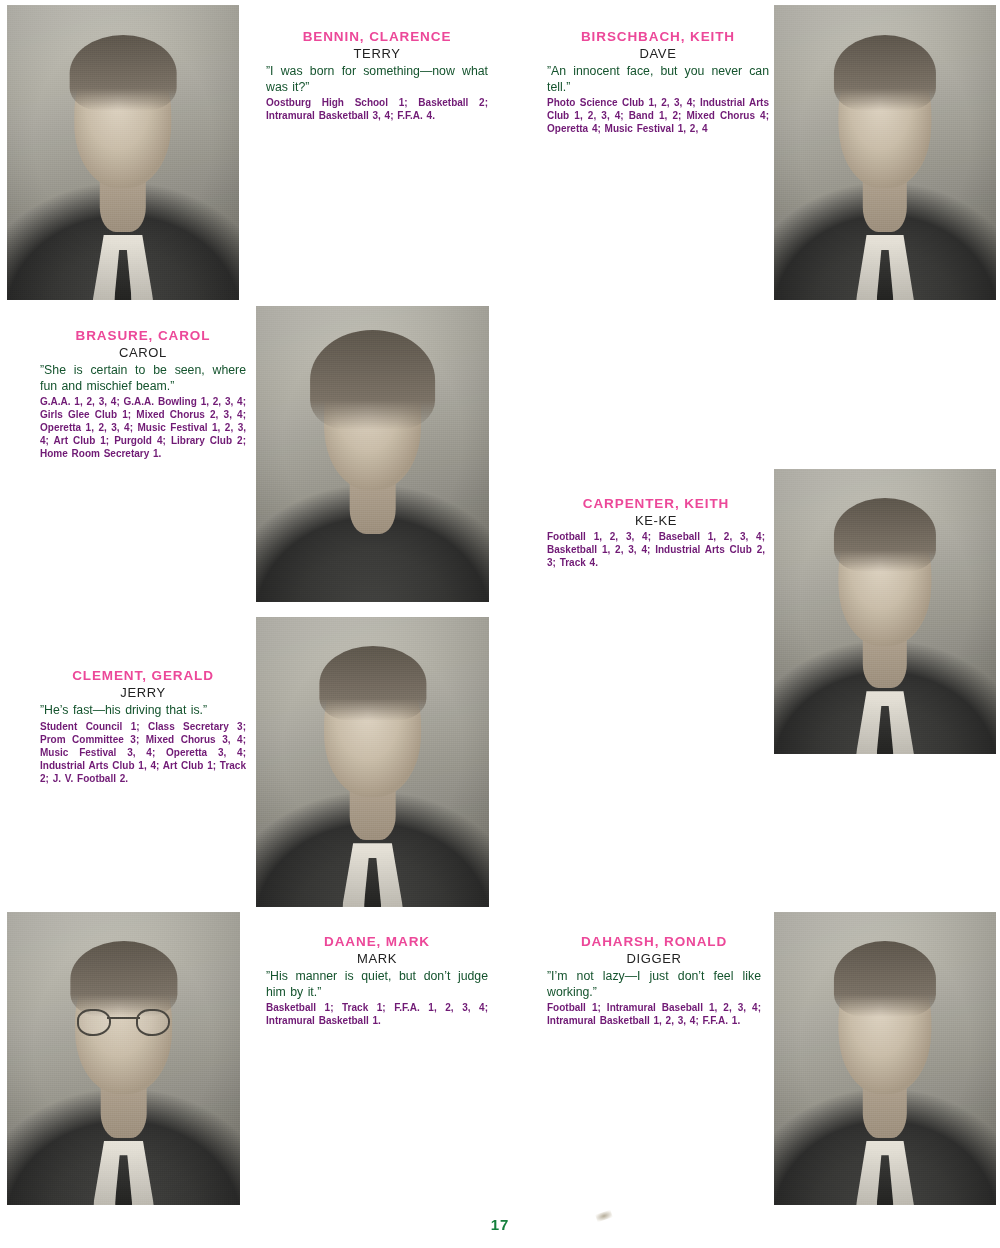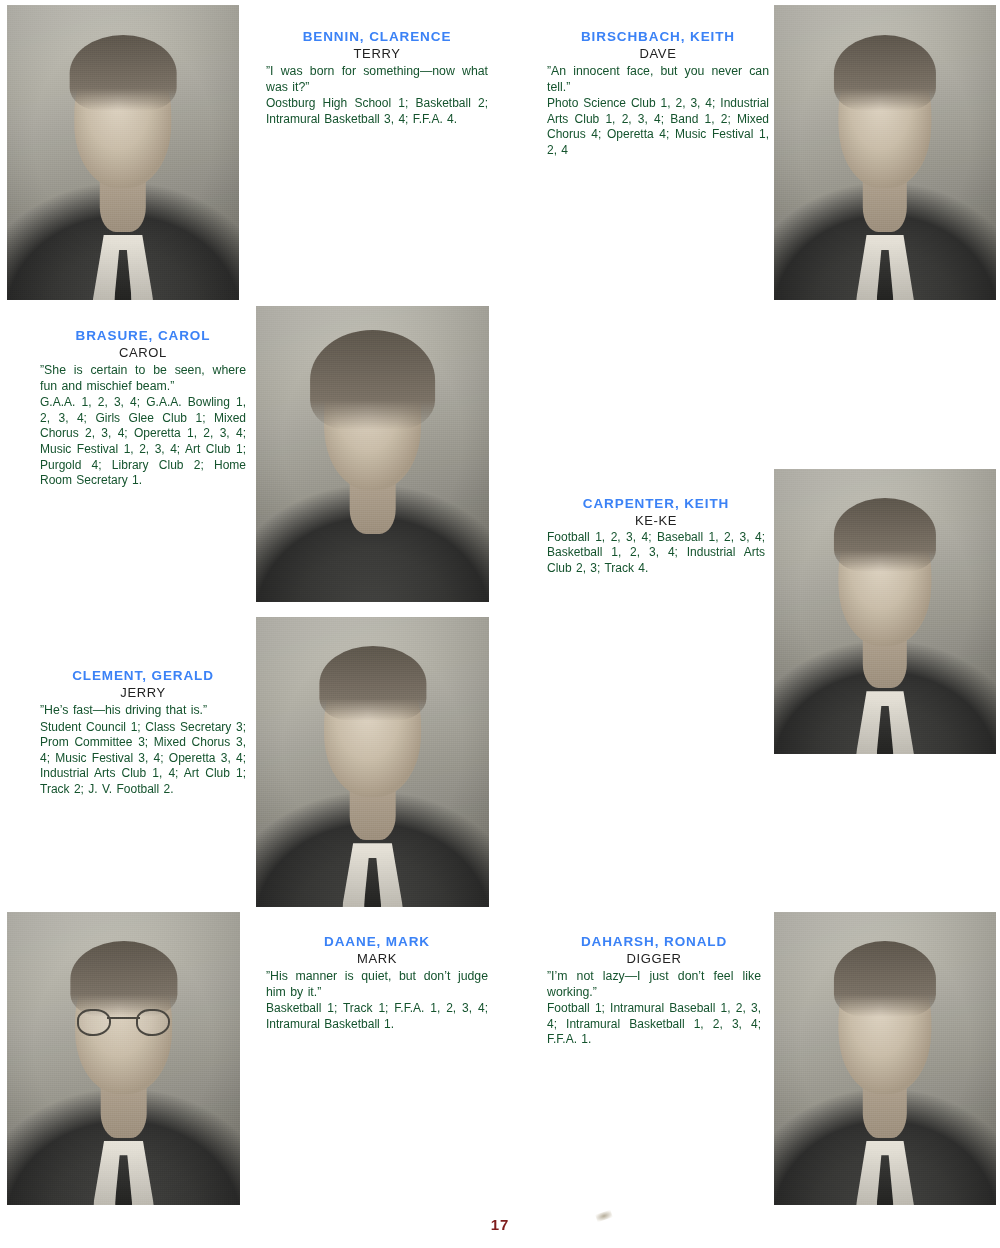--- a/index.html
+++ b/index.html
@@ -135,21 +135,21 @@
   
   .entry {
     position: absolute;
     font-family: "Liberation Sans", sans-serif;
   }
   .entry .name {
     text-align: center;
     font-size: 13.5px;
     font-weight: bold;
     letter-spacing: 0.9px;
-    color: #3b82f6;
+    color: #ec4899;
     line-height: 1.15;
     white-space: nowrap;
   }
   .entry .nick {
     text-align: center;
     font-size: 13px;
     letter-spacing: 0.6px;
     color: #222;
     line-height: 1.25;
     margin-top: 1px;
@@ -158,39 +158,40 @@
     font-size: 12.3px;
     line-height: 1.28;
     color: #14532d;
     margin-top: 2px;
     text-align: justify;
     text-align-last: left;
     word-spacing: 1px;
     hyphens: manual;
   }
   .entry .acts {
-    font-size: 12px;
+    font-size: 10px;
     line-height: 1.3;
-    color: #14532d;
+    color: #701a75;
     margin-top: 1px;
     text-align: justify;
     text-align-last: left;
     word-spacing: 1px;
+    font-weight: bold;
   }
 
   
   .page-number {
     position: absolute;
     left: 0;
     right: 0;
     top: 1216px;
     text-align: center;
     font-size: 15px;
     font-weight: bold;
-    color: #7f1d1d;
+    color: #15803d;
     letter-spacing: 1px;
   }
   .smudge {
     position: absolute;
     left: 596px;
     top: 1212px;
     width: 16px;
     height: 8px;
     background: radial-gradient(ellipse at 50% 50%, rgba(120,105,70,0.55) 0%, rgba(160,140,95,0.10) 75%, rgba(255,255,255,0) 100%);
     transform: rotate(-18deg);

